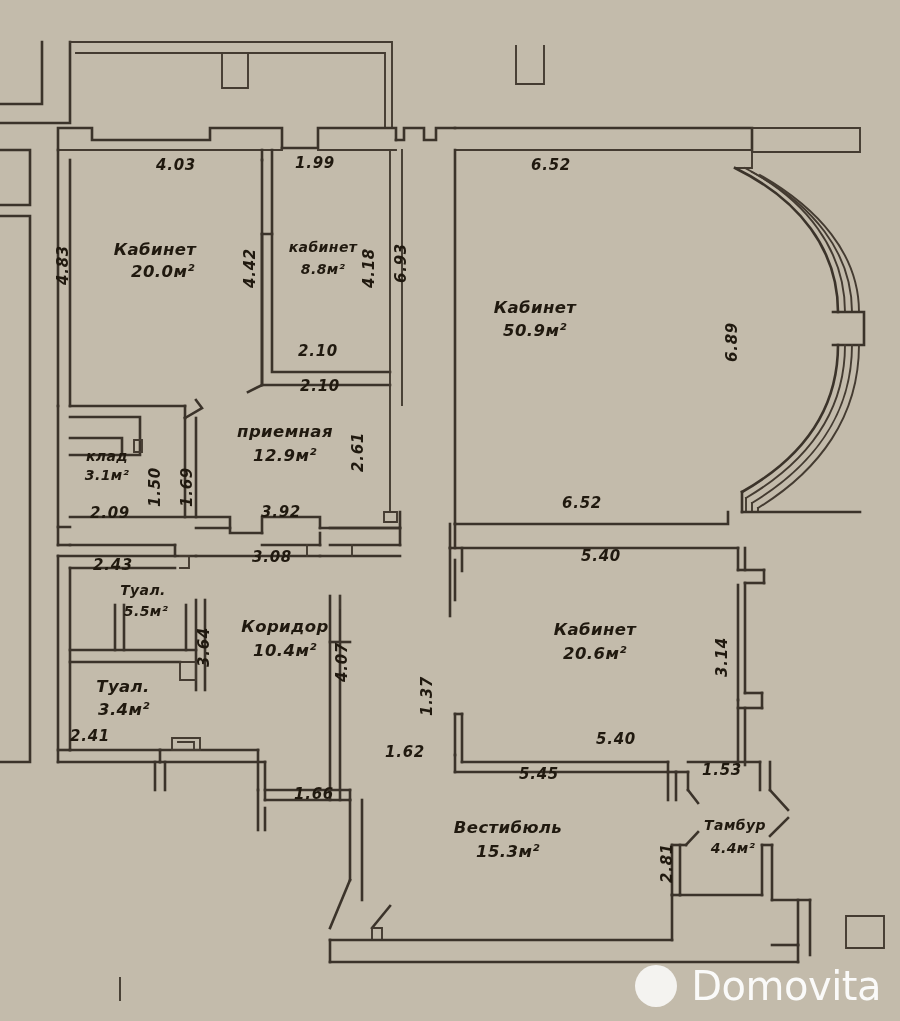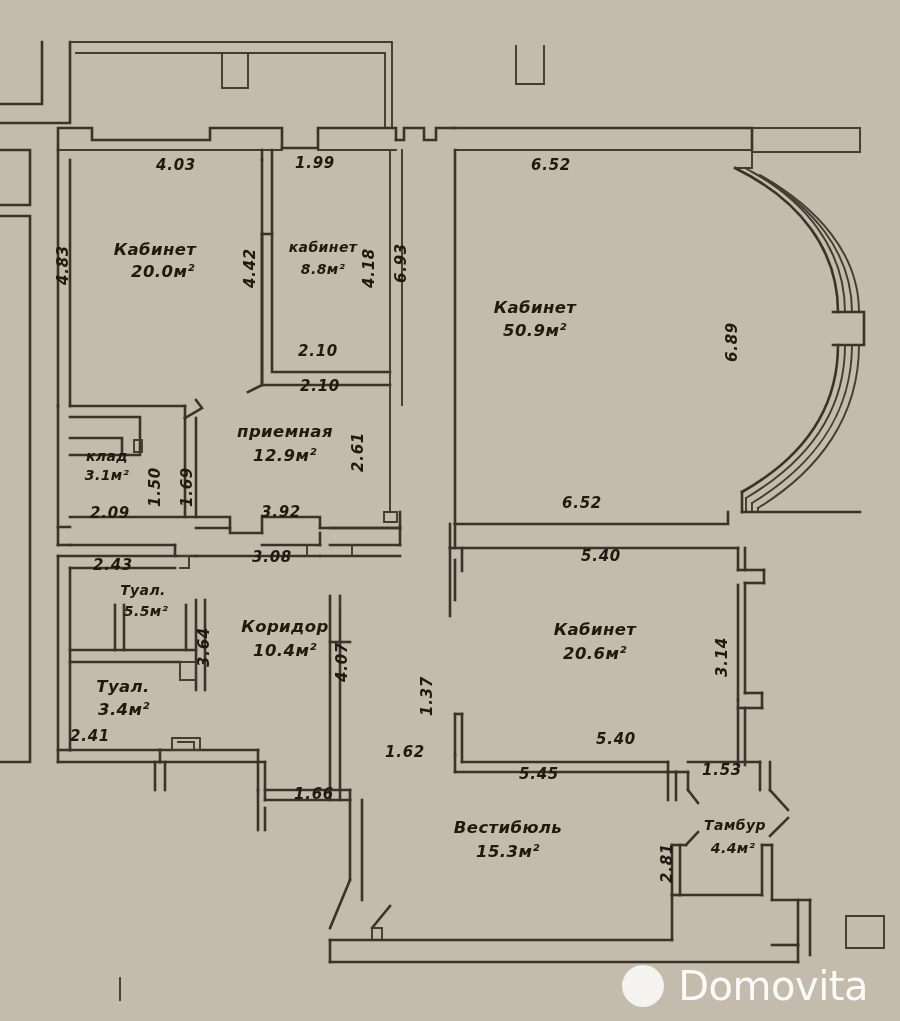--- a/index.html
+++ b/index.html
@@ -60,21 +60,21 @@
   text.room-label-sm {
     font-size: 14px;
   }
   text.dim-label {
     font-size: 15px;
     font-weight: 600;
     letter-spacing: 0.7px;
   }
   .watermark {
     position: absolute;
-    right: 32px;
+    right: 19px;
     bottom: 14px;
     display: flex;
     align-items: center;
     gap: 14px;
     pointer-events: none;
   }
   .watermark-dot {
     width: 42px;
     height: 42px;
     border-radius: 50%;

